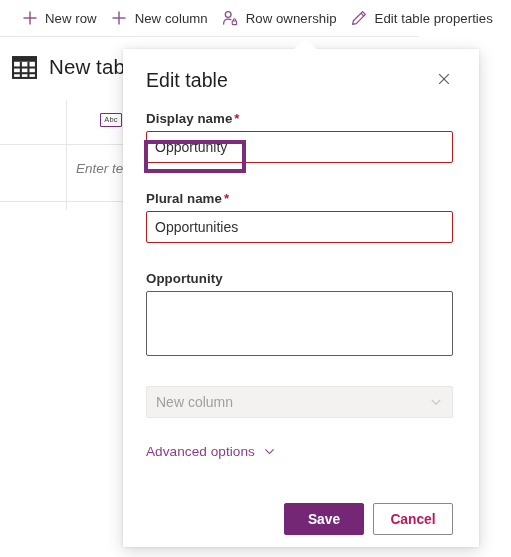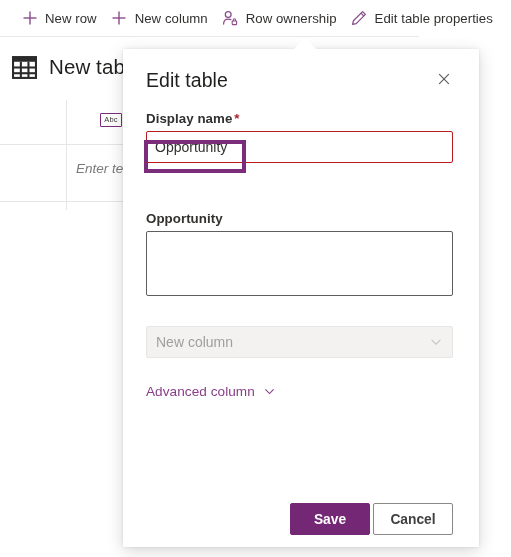--- a/index.html
+++ b/index.html
@@ -283,42 +283,42 @@
 
   .dialog-footer {
     position: absolute;
     left: 0;
     bottom: 12px;
     width: 100%;
     box-sizing: border-box;
     padding: 0 26px 0 23px;
     display: flex;
     justify-content: flex-end;
-    gap: 3px;
+    gap: 9px;
   }
   .btn {
     height: 32px;
     min-width: 80px;
     padding: 0 16px;
     font-size: 13.8px;
     font-weight: bold;
     font-family: "Liberation Sans", sans-serif;
     border-radius: 2px;
     cursor: pointer;
     box-sizing: border-box;
   }
   .btn-primary {
     background: #742774;
     border: 1px solid #742774;
     color: #ffffff;
   }
   .btn-secondary {
     background: #ffffff;
     border: 1px solid #8a8886;
-    color: #404040;
+    color: #be185d;
   }
 
   
   .annotation-box {
     position: absolute;
     left: 144px;
     top: 140px;
     width: 102px;
     height: 33px;
     border: 4px solid #7b2d7b;
@@ -427,20 +427,26 @@
     <div class="field">
       <label class="field-label">
         <span>Display name</span><span class="req">*</span>
       </label>
       <input class="text-input" type="text" value="Opportunity" style="">
     </div>
 
     <div class="spacer-20"></div>
 
     
+    <div class="field">
+      <label class="field-label">
+        <span>Plural name</span><span class="req">*</span>
+      </label>
+      <input class="text-input" type="text" value="Opportunities" style="">
+    </div>
 
     <div class="spacer-20"></div>
 
     
     <div class="field">
       <label class="field-label">Opportunity</label>
       <textarea class="textarea-input" style=""></textarea>
     </div>
 
     <div class="spacer-22"></div>
@@ -454,21 +460,21 @@
             <polyline points="3,5.5 8,10.5 13,5.5" fill="none" stroke="currentColor" stroke-width="1.3"></polyline>
           </svg>
         </span>
       </div>
     </div>
 
     <div class="spacer-16"></div>
 
     
     <button class="adv-options">
-      <span class="adv-label">Advanced column</span>
+      <span class="adv-label">Advanced options</span>
       <span class="adv-chevron">
         <svg viewBox="0 0 16 16" width="13" height="13">
           <polyline points="3,5.5 8,10.5 13,5.5" fill="none" stroke="currentColor" stroke-width="1.4"></polyline>
         </svg>
       </span>
     </button>
 
   </div>
 
   <div class="dialog-footer">

